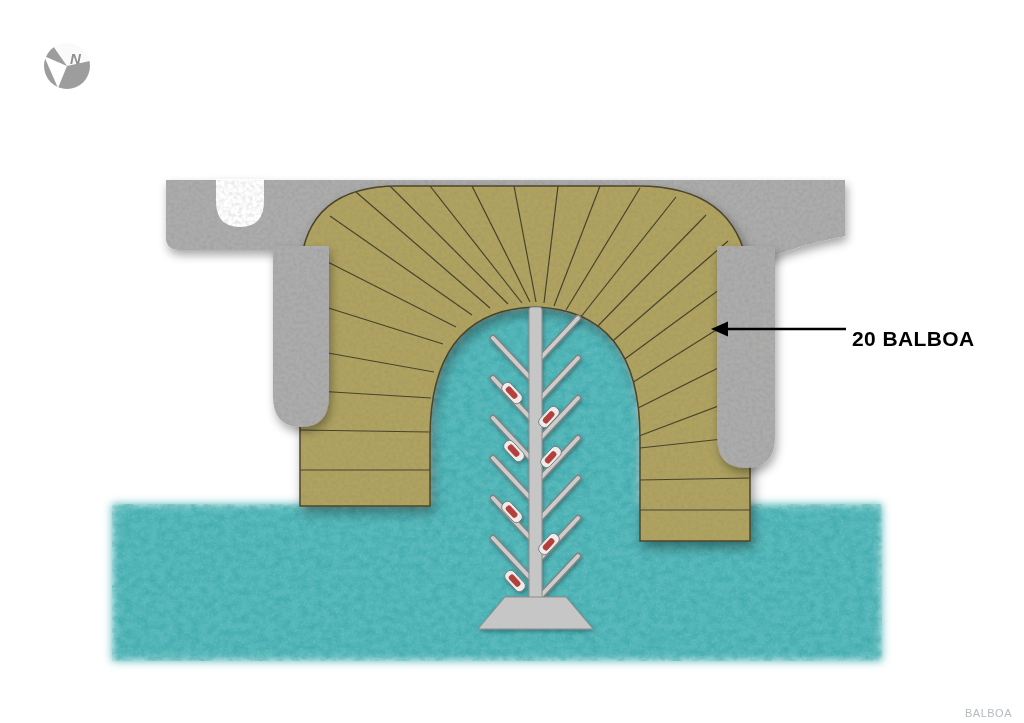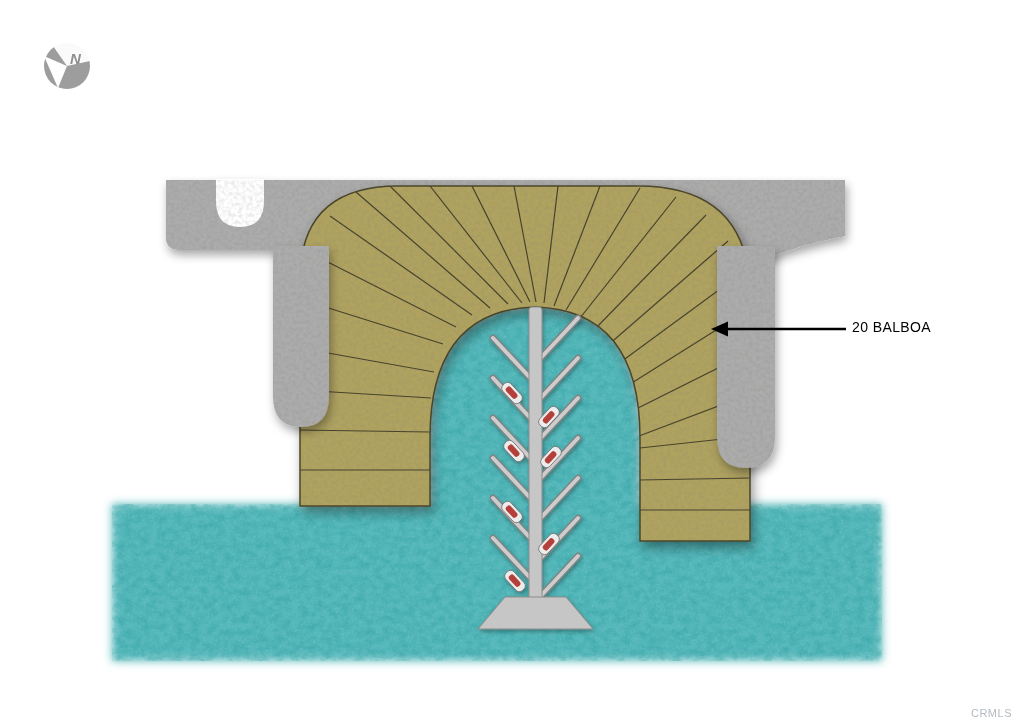--- a/index.html
+++ b/index.html
@@ -7,21 +7,21 @@
          font-family:"Liberation Sans",sans-serif;}
   .stage svg.map{position:absolute;left:0;top:0;}
   .lotLine{stroke:#45412a;stroke-width:1.2;}
   .fEdge{stroke:#818181;stroke-width:6.5;stroke-linecap:round;}
   .fFill{stroke:#cdcdcd;stroke-width:4;stroke-linecap:round;}
   .dockShape{stroke:#8b8b8b;stroke-width:1;}
   .boatHull{fill:#ececec;stroke:#6f6f6f;stroke-width:0.8;}
   .boatIn{fill:#b5413a;}
   .nLetter{font-style:italic;font-weight:bold;font-size:15px;fill:#8f8f8f;
            font-family:"Liberation Sans",sans-serif;}
-  .label20{position:absolute;left:852px;top:319px;font-weight:400;font-size:14px;
+  .label20{position:absolute;left:852px;top:327px;font-weight:700;font-size:21px;
            color:#000;letter-spacing:.4px;white-space:nowrap;}
   .watermark{position:absolute;right:12px;bottom:4px;font-size:11px;color:#b5bbc0;
              letter-spacing:.5px;}
 </style>
 </head>
 <body>
 
 <div class="stage">
 
   <svg class="map" width="1024" height="723" viewBox="0 0 1024 723">
@@ -172,14 +172,14 @@
 
     <g>
       <circle cx="67" cy="66" r="23" fill="#9d9d9d"></circle>
       <path d="M67,66 L44,56 L58,88 Z" fill="#ffffff"></path>
       <path d="M53,46 A23,23 0 0 1 90,61 L67,66 Z" fill="#ffffff" opacity="0.95"></path>
       <text x="70" y="64" class="nLetter">N</text>
     </g>
   </svg>
 
   <div class="label20">20 BALBOA</div>
-  <div class="watermark">CRMLS</div>
+  <div class="watermark">BALBOA</div>
 </div>
 
 </body></html>

